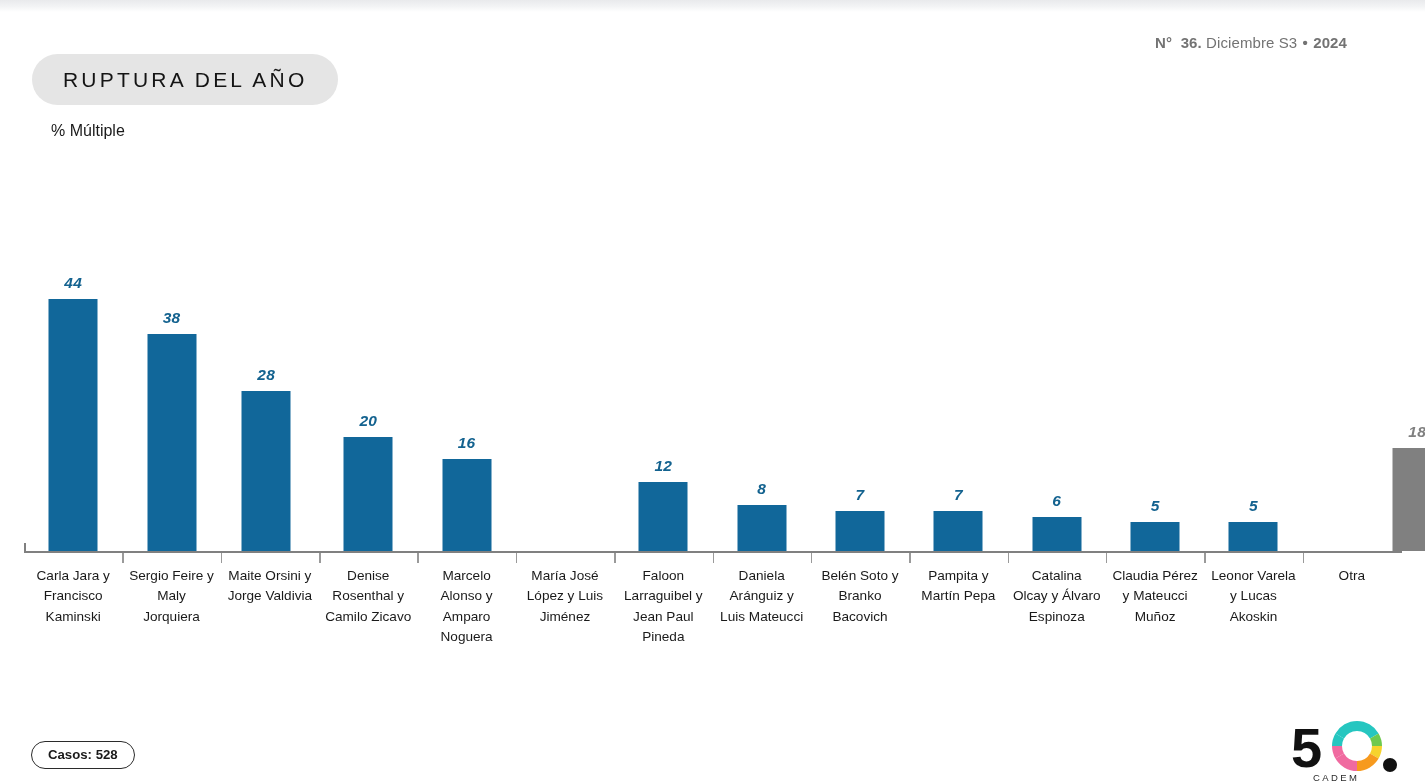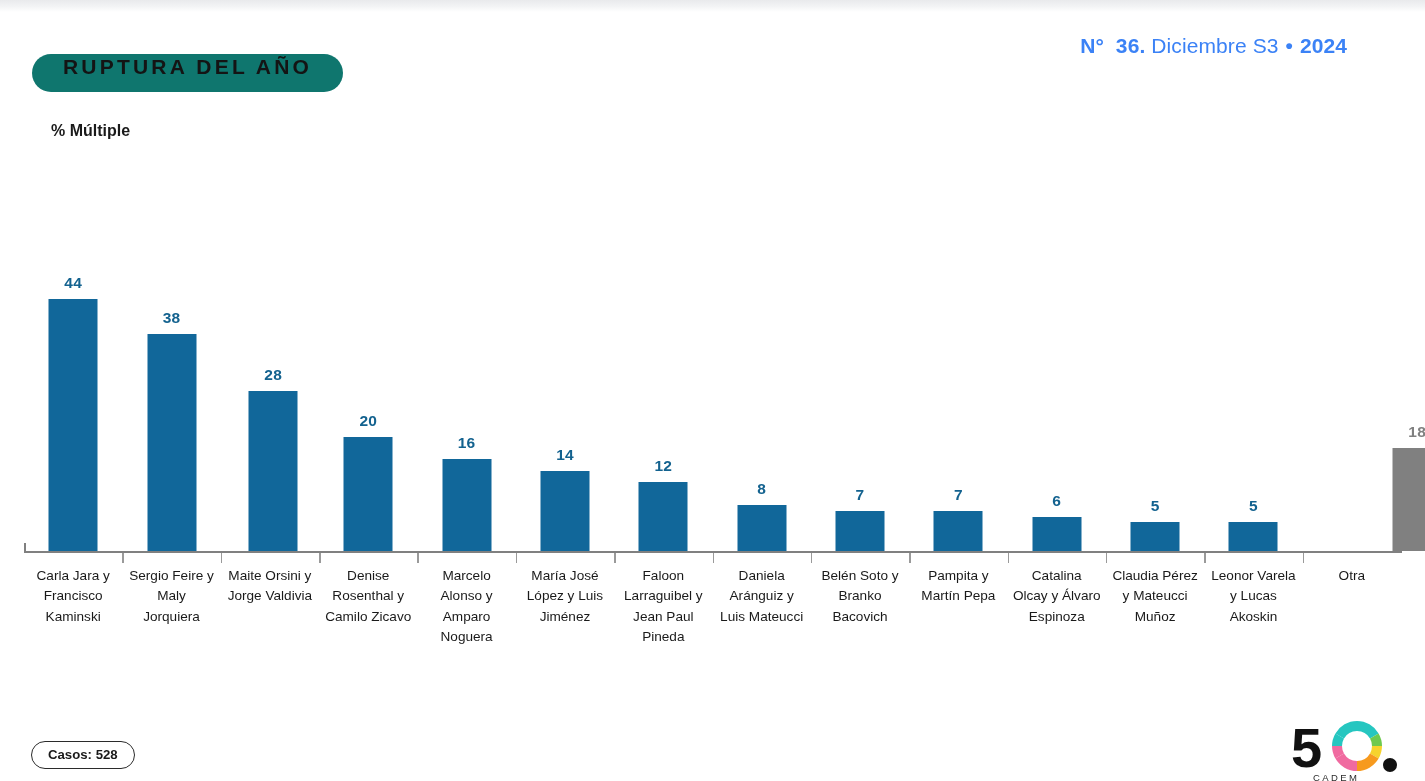--- a/index.html
+++ b/index.html
@@ -23,69 +23,70 @@
     width: 1425px;
     height: 12px;
     background: linear-gradient(to bottom, #e9eaec 0%, #f3f4f5 55%, #ffffff 100%);
   }
 
   
   .issue-line {
     position: absolute;
     top: 34px;
     right: 78px;
-    font-size: 21px;
+    font-size: 15px;
     letter-spacing: 0.1px;
     white-space: nowrap;
-    color: #3b82f6;
+    color: #737373;
   }
   .issue-line .b { font-weight: bold; }
   .issue-line .sep { font-weight: bold; padding: 0 1px; }
 
   .title-badge {
     position: absolute;
     top: 54px;
     left: 32px;
-    background: #0f766e;
+    background: #e5e5e5;
     border-radius: 26px;
-    padding: 2px 31px 15px 31px;
+    padding: 15px 31px 15px 31px;
     font-size: 21px;
-    font-weight: bold;
+    font-weight: normal;
     letter-spacing: 3.2px;
     color: #141414;
     line-height: 1;
   }
 
   .subtitle {
     position: absolute;
     top: 120px;
     left: 51px;
     font-size: 16.5px;
     color: #1a1a1a;
     line-height: 1.33;
   }
   .subtitle .pct {
-    font-weight: bold;
+    font-weight: normal;
     display: block;
     font-size: 16px;
   }
 
   
   .chart {
     position: absolute;
     left: 12px;
     top: 200px;
     width: 1390px;
     height: 360px;
   }
   .plot {
     position: absolute;
     left: 0; top: 0;
     width: 1390px;
     height: 352px;
+    font-style: italic;
   }
   .axis-line {
     position: absolute;
     left: 12px;
     top: 351px;
     width: 1378px;
     height: 2px;
     background: #808080;
   }
   .axis-cap {
@@ -192,35 +193,31 @@
 <div class="chart">
   <div class="plot" id="plot">
       <div class="bar-slot" style="left: 12px; width: 98.3571px;">
         <div class="bar" style="height: 251.68px;"></div>
         <div class="bar-value" style="bottom: 259.68px;">44</div>
       </div>
       <div class="bar-slot" style="left: 110.357px; width: 98.3571px;">
         <div class="bar" style="height: 217.36px;"></div>
         <div class="bar-value" style="bottom: 225.36px;">38</div>
       </div>
-      <div class="bar-slot" style="left: 212px; width: 98.3571px;">
+      <div class="bar-slot" style="left: 205px; width: 98.3571px;">
         <div class="bar" style="height: 160.16px;"></div>
         <div class="bar-value" style="bottom: 168.16px;">28</div>
       </div>
       <div class="bar-slot" style="left: 307.071px; width: 98.3571px;">
         <div class="bar" style="height: 114.4px;"></div>
         <div class="bar-value" style="bottom: 122.4px;">20</div>
       </div>
       <div class="bar-slot" style="left: 405.429px; width: 98.3571px;">
         <div class="bar" style="height: 91.52px;"></div>
         <div class="bar-value" style="bottom: 99.52px;">16</div>
-      </div>
-      <div class="bar-slot" style="left: 503.786px; width: 98.3571px;">
-        <div class="bar" style="height: 80.08px;"></div>
-        <div class="bar-value" style="bottom: 88.08px;">14</div>
       </div>
       <div class="bar-slot" style="left: 602.143px; width: 98.3571px;">
         <div class="bar" style="height: 68.64px;"></div>
         <div class="bar-value" style="bottom: 76.64px;">12</div>
       </div>
       <div class="bar-slot" style="left: 700.5px; width: 98.3571px;">
         <div class="bar" style="height: 45.76px;"></div>
         <div class="bar-value" style="bottom: 53.76px;">8</div>
       </div>
       <div class="bar-slot" style="left: 798.857px; width: 98.3571px;">

